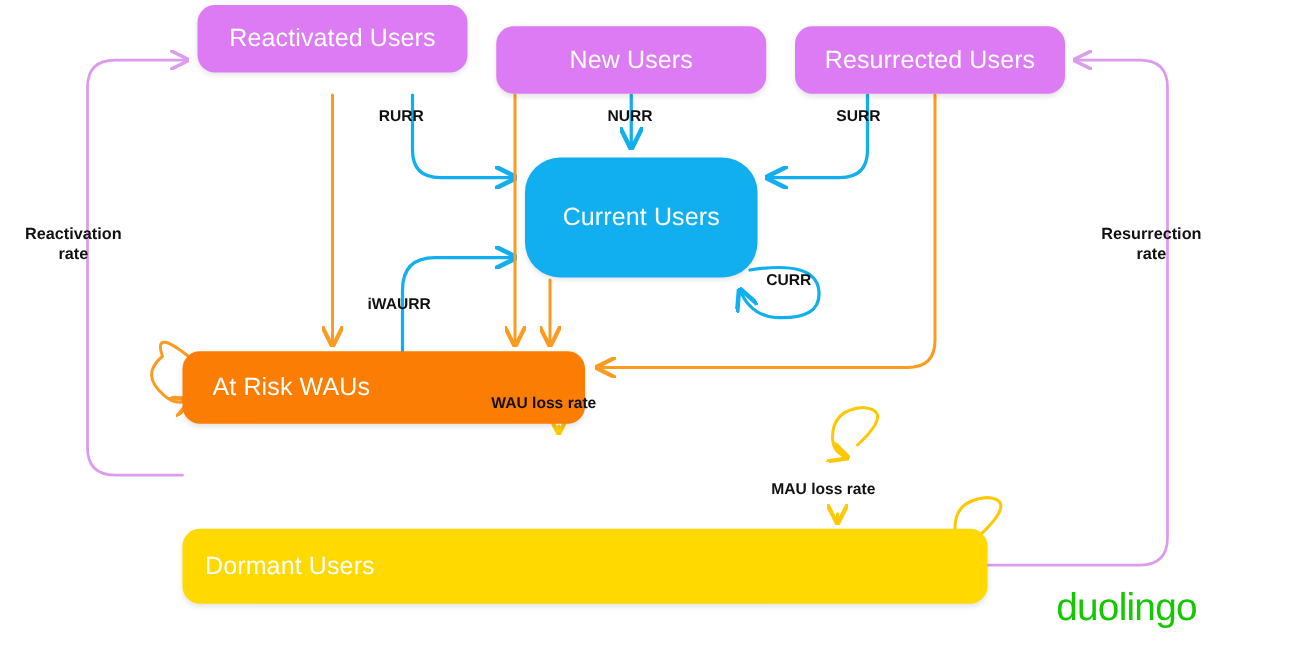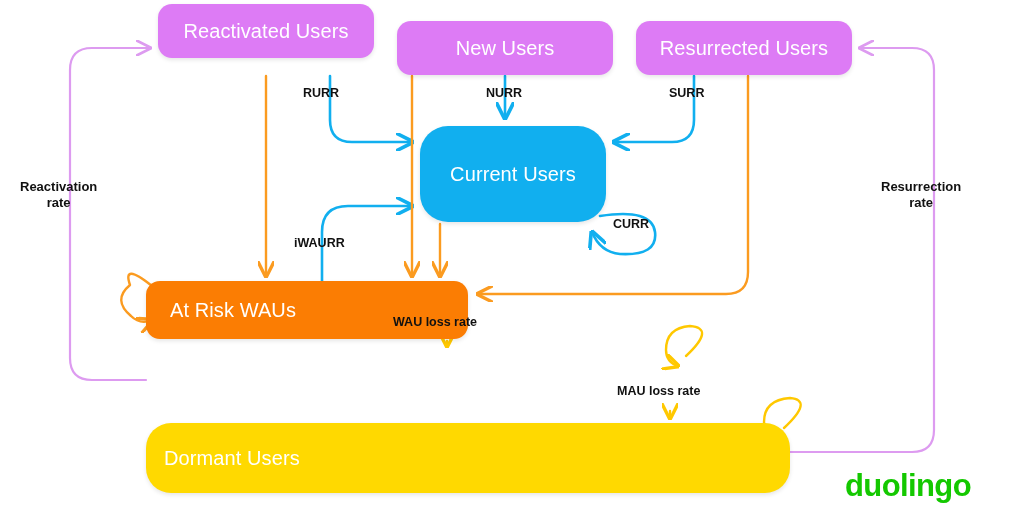--- a/index.html
+++ b/index.html
@@ -67,21 +67,21 @@
     font-size: 13px;
     font-weight: bold;
     color: #111111;
     text-align: center;
     line-height: 1.2;
     white-space: nowrap;
   }
   .brand {
     position: absolute;
     font-size: 31px;
-    font-weight: bold;
+    font-weight: normal;
     color: #14c800;
     letter-spacing: -0.6px;
     line-height: 1;
   }
 </style>
 </head>
 <body>
 
 <div id="canvas">
 
@@ -151,21 +151,21 @@
 
   <div class="node n-blue node-center" style="left:420px; top:126px; width:186px; height:96px; border-radius:28px;">
     <span class="node-label">Current Users</span>
   </div>
 
   <div class="node n-orange node-left" style="left:146px; top:281px; width:322px; height:58px;padding-left:24px;">
     <span class="node-label">At Risk WAUs</span>
   </div>
 
 
-  <div class="node n-yellow node-left" style="left:146px; top:423px; width:644px; height:70px;border-radius:25px;">
+  <div class="node n-yellow node-left" style="left:146px; top:423px; width:644px; height:60px;">
     <span class="node-label">Dormant Users</span>
   </div>
 
   <div class="edge-label" style="left:303px; top:86px;">RURR</div>
   <div class="edge-label" style="left:486px; top:86px;">NURR</div>
   <div class="edge-label" style="left:669px; top:86px;">SURR</div>
   <div class="edge-label" style="left:613px; top:217px;">CURR</div>
   <div class="edge-label" style="left:294px; top:236px;">iWAURR</div>
   <div class="edge-label" style="left:393px; top:315px;">WAU loss rate</div>
   <div class="edge-label" style="left:617px; top:384px;">MAU loss rate</div>

